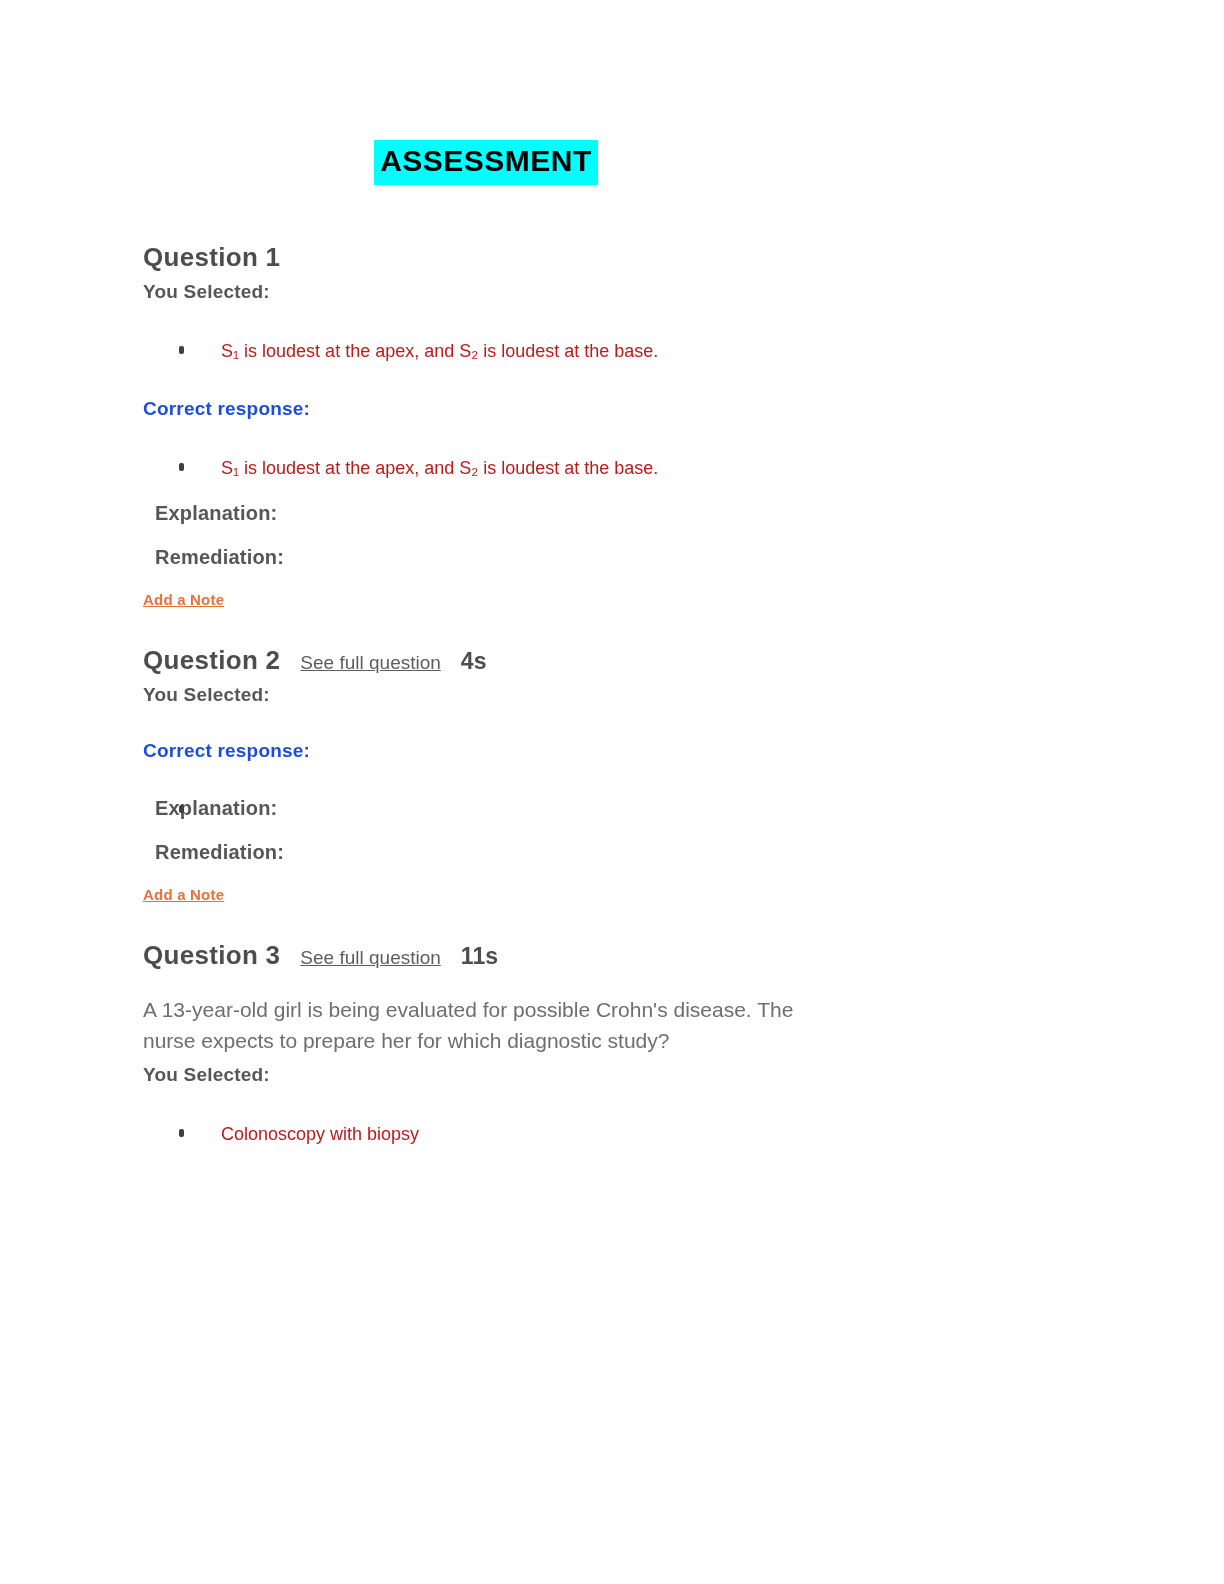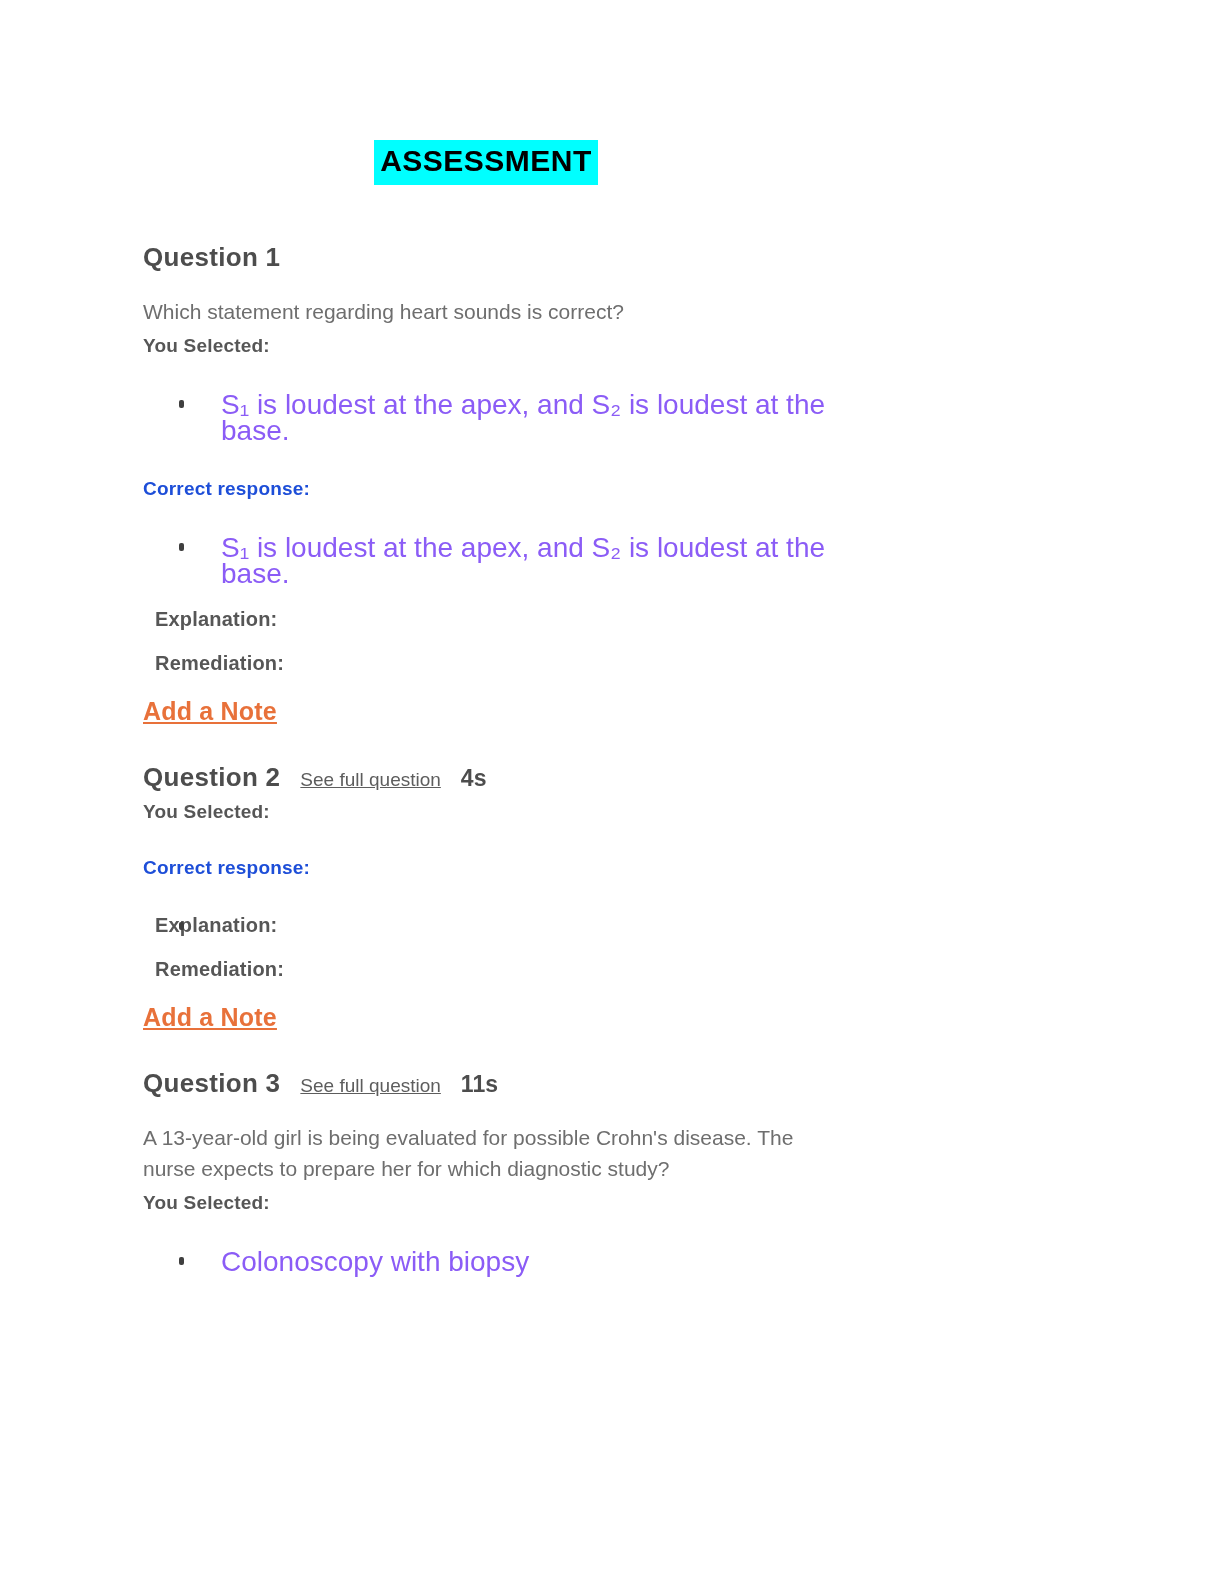--- a/index.html
+++ b/index.html
@@ -54,23 +54,23 @@
     font-size:19px;
     font-weight:bold;
     color:#565656;
     margin:8px 0 0 0;
     letter-spacing:0.2px;
   }
   .answers { list-style:none; margin:35px 0 0 0; padding:0 0 0 36px; }
   .answers li {
     position:relative;
     padding-left:42px;
-    font-size:28px;
+    font-size:18px;
     line-height:26px;
-    color:#8b5cf6;
+    color:#b91c1c;
   }
   .bullet {
     position:absolute;
     left:0;
     top:8px;
     width:5px;
     height:8px;
     background:#3f3f3f;
     border-radius:2px;
   }
@@ -83,21 +83,21 @@
   }
   .meta-label {
     font-size:20px;
     font-weight:bold;
     color:#565656;
     margin:21px 0 0 12px;
     letter-spacing:0.2px;
   }
   .add-note {
     display:inline-block;
-    font-size:25px;
+    font-size:15px;
     font-weight:bold;
     color:#e8713a;
     text-decoration:underline;
     margin:22px 0 0 0;
     cursor:pointer;
     letter-spacing:0.2px;
   }
 </style>
 </head>
 <body>
@@ -105,21 +105,20 @@
 <div class="page">
 
   <div class="title-wrap">
     <span class="title-highlight">ASSESSMENT</span>
   </div>
 
   <section>
     <div class="q-heading-row">
       <h2 class="q-heading">Question 1</h2>
     </div>
-    <p class="q-text">Which statement regarding heart sounds is correct?</p>
     <div class="sel-label">You Selected:</div>
     <ul class="answers">
       <li>
         <span class="bullet"></span>
         <span>S₁ is loudest at the apex, and S₂ is loudest at the base.</span>
       </li>
     </ul>
     <div class="corr-label">Correct response:</div>
     <ul class="answers">
       <li>

